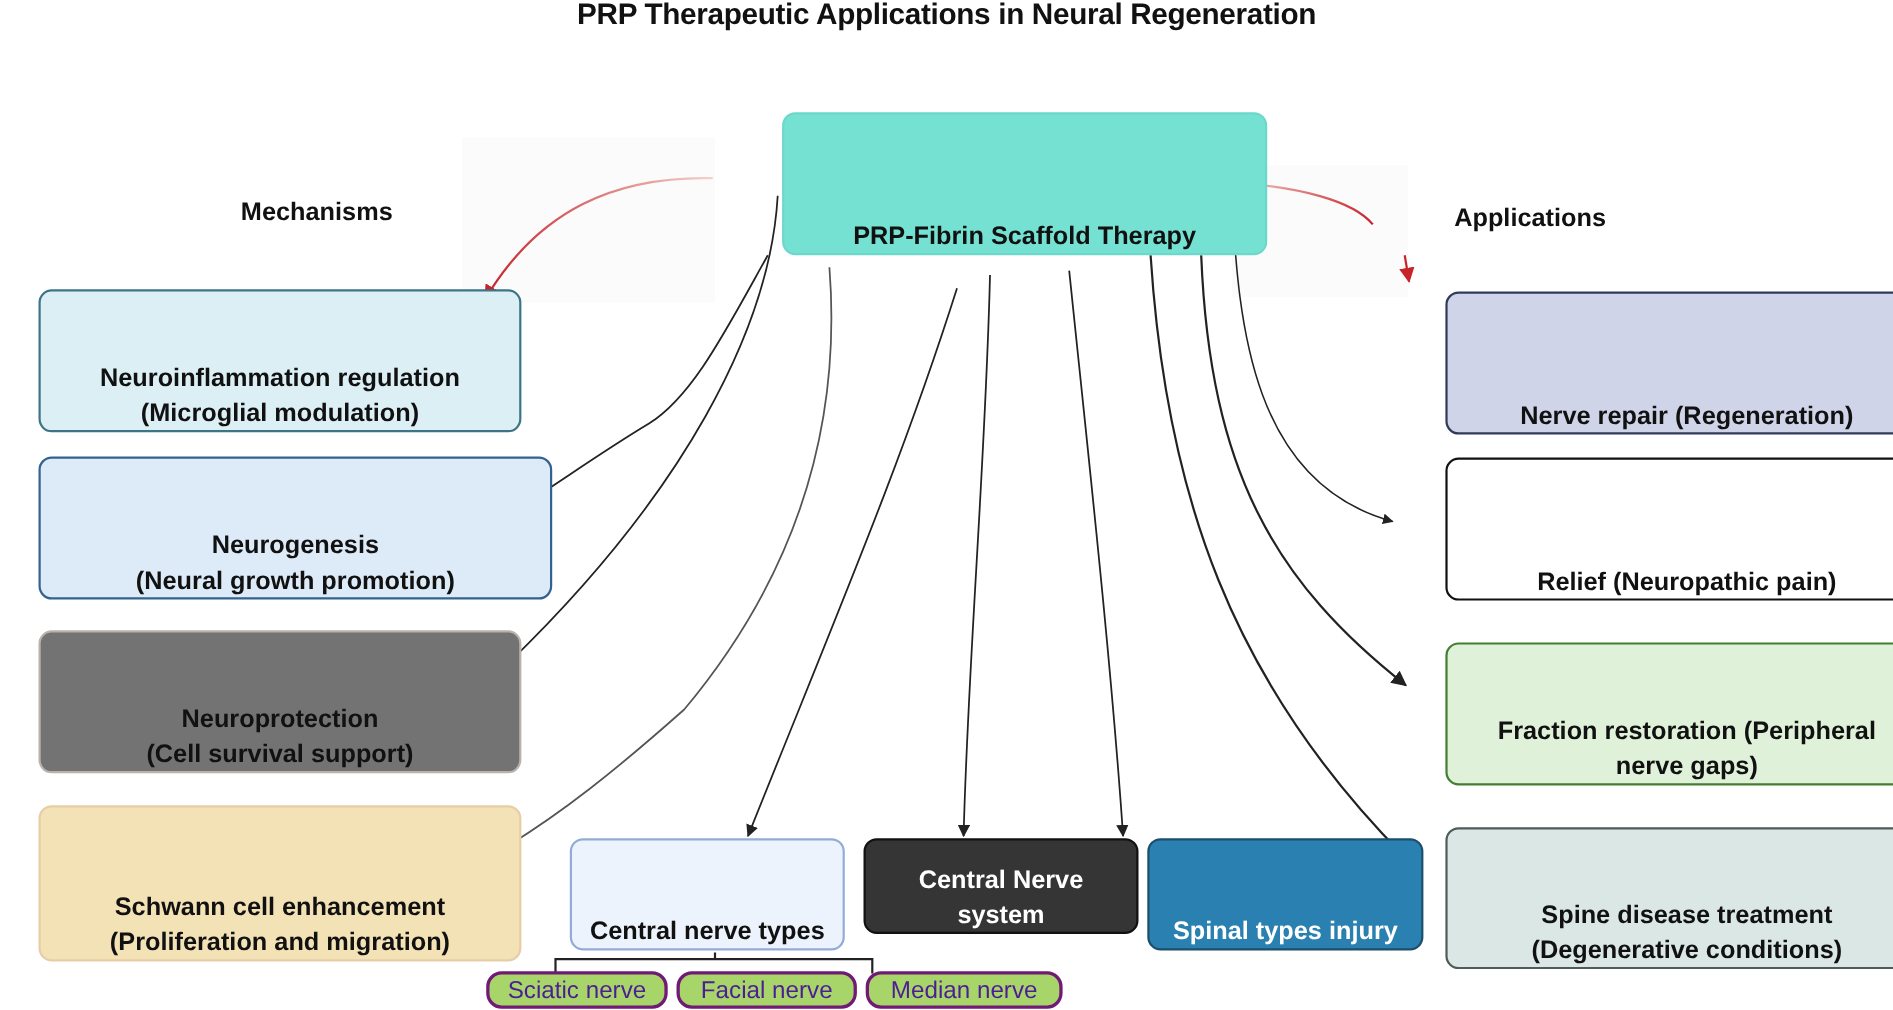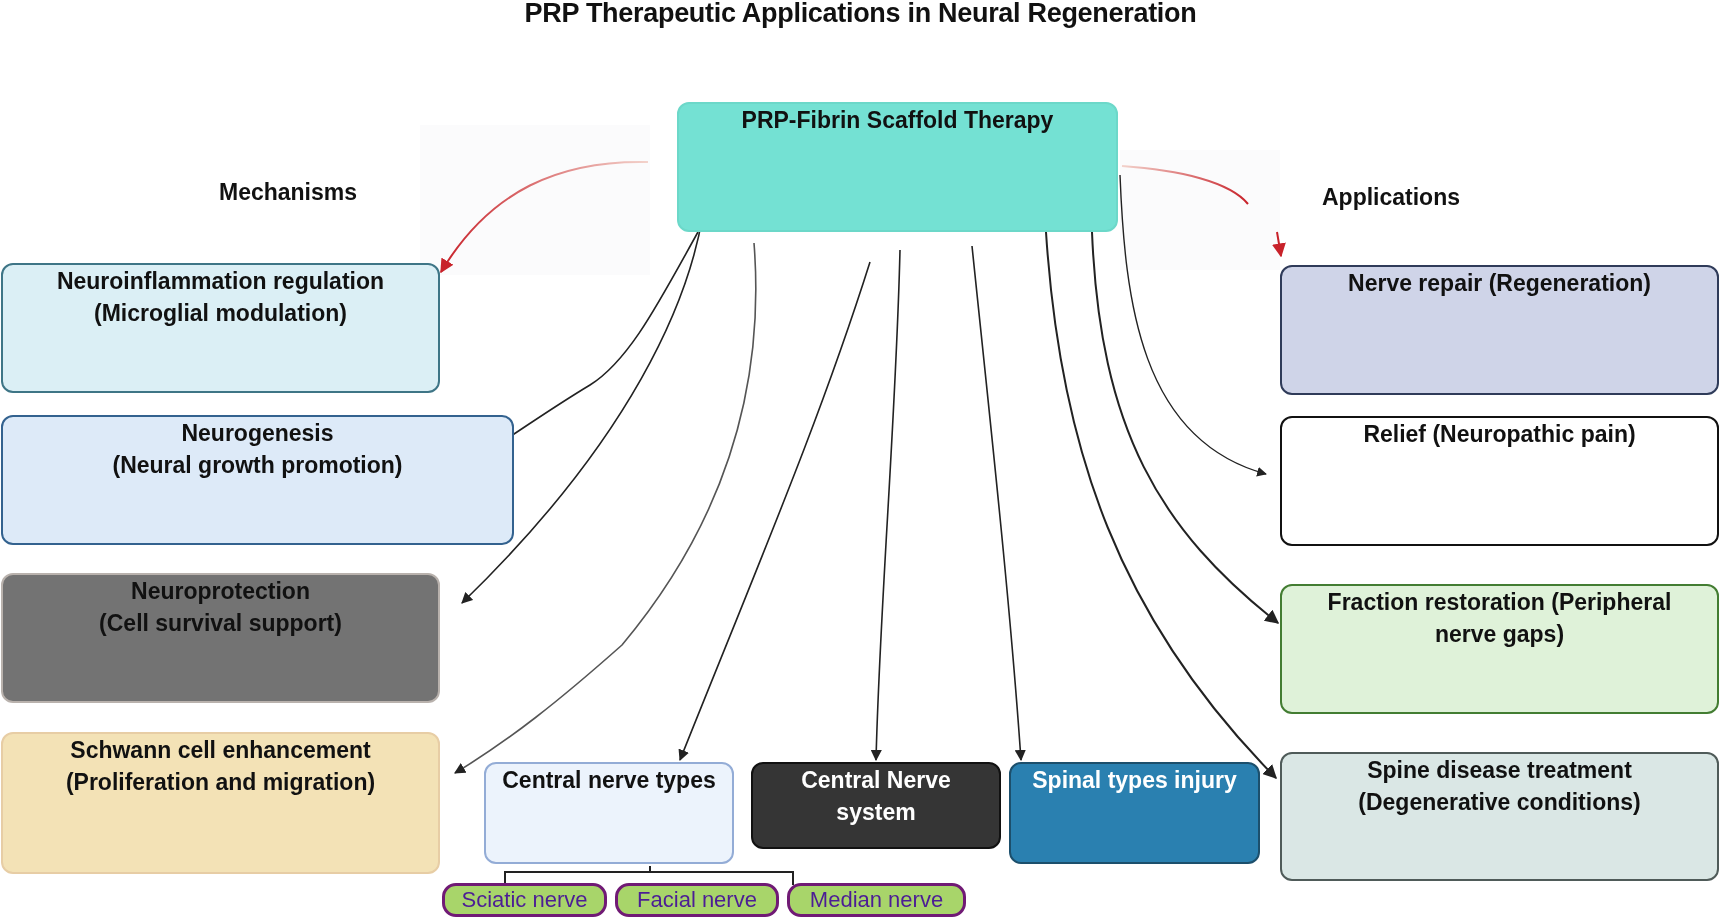--- a/index.html
+++ b/index.html
@@ -2,22 +2,22 @@
 <html><head>
 <meta charset="utf-8">
 <style>
   html, body { margin:0; padding:0; background:#ffffff; }
   body { width:1721px; height:918px; position:relative; overflow:hidden;
          font-family:"Liberation Sans", "DejaVu Sans", sans-serif; color:#111; }
   .title { position:absolute; left:0; width:1721px; top:-2px; text-align:center;
            font-size:27px; font-weight:bold; letter-spacing:-0.3px; }
   .section-label { position:absolute; font-size:23px; font-weight:bold; text-align:center; width:220px; }
   .box { position:absolute; box-sizing:border-box; border-radius:12px; display:flex;
-         align-items:flex-start; justify-content:center; text-align:center;
-         font-weight:bold; font-size:23px; line-height:32px; padding:0 14px; }
+         align-items:flex-end; justify-content:center; text-align:center;
+         font-weight:bold; font-size:23px; line-height:32px; padding:0 14px;margin-left:34px; }
   .box span { white-space:pre-line; }
   .pill { position:absolute; box-sizing:border-box; border-radius:14px; display:flex;
           align-items:center; justify-content:center; font-size:22px; color:#4c1d95;
           background:#a8d56a; border:3px solid #701a75; }
   svg.links { position:absolute; left:0; top:0; }
   .faint-panel { position:absolute; background:#fbfbfc; }
 </style>
 </head>
 <body>
 
@@ -67,21 +67,21 @@
   <span>PRP-Fibrin Scaffold Therapy</span>
 </div>
 
 <div class="section-label" style="left:178px;top:179px;">Mechanisms</div>
 <div class="section-label" style="left:1281px;top:184px;">Applications</div>
 
 <div class="box" style="left:1px;top:263px;width:439px;height:130px;background:#dbeff5;border:2px solid #3e7586;">
   <span>Neuroinflammation regulation
 (Microglial modulation)</span>
 </div>
-<div class="box" style="left:1px;top:415px;width:513px;height:130px;background:#ddeaf8;border:2px solid #33628f;">
+<div class="box" style="left:1px;top:415px;width:467px;height:130px;background:#ddeaf8;border:2px solid #33628f;">
   <span>Neurogenesis
 (Neural growth promotion)</span>
 </div>
 <div class="box" style="left:1px;top:573px;width:439px;height:130px;background:#737373;border:2px solid #b9b2ad;">
   <span>Neuroprotection
 (Cell survival support)</span>
 </div>
 <div class="box" style="left:1px;top:732px;width:439px;height:142px;background:#f3e2b6;border:2px solid #e7cda5;">
   <span>Schwann cell enhancement
 (Proliferation and migration)</span>

